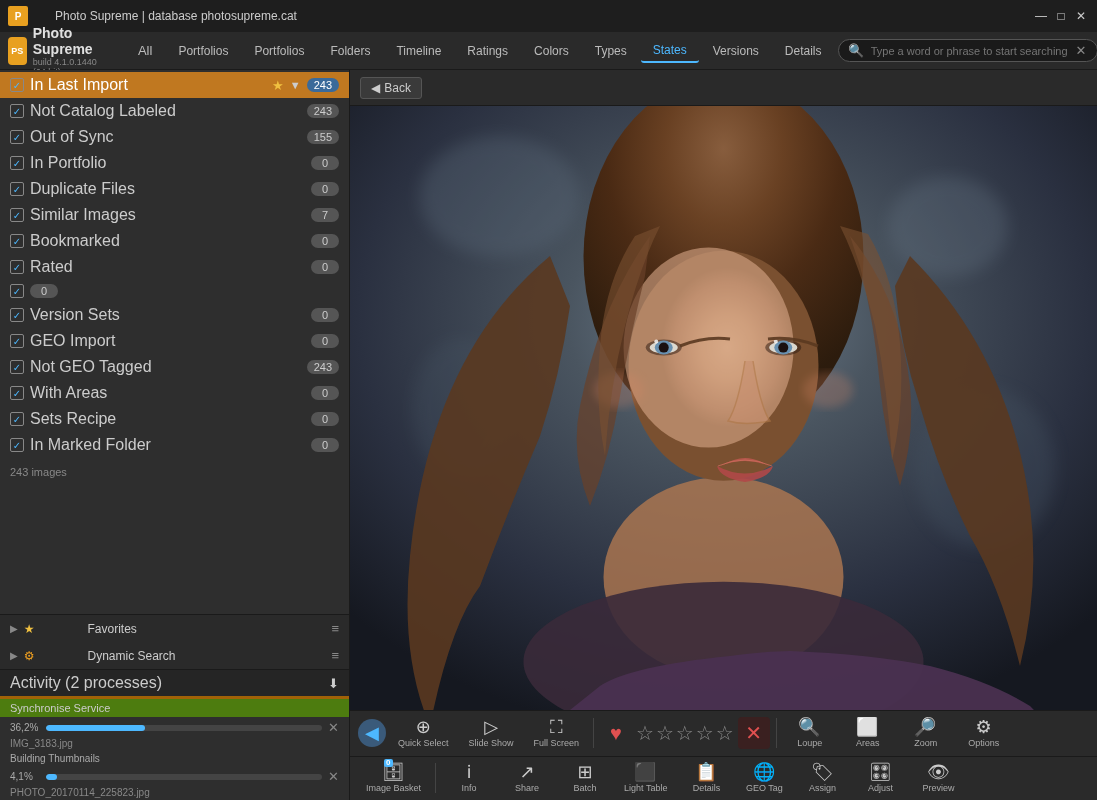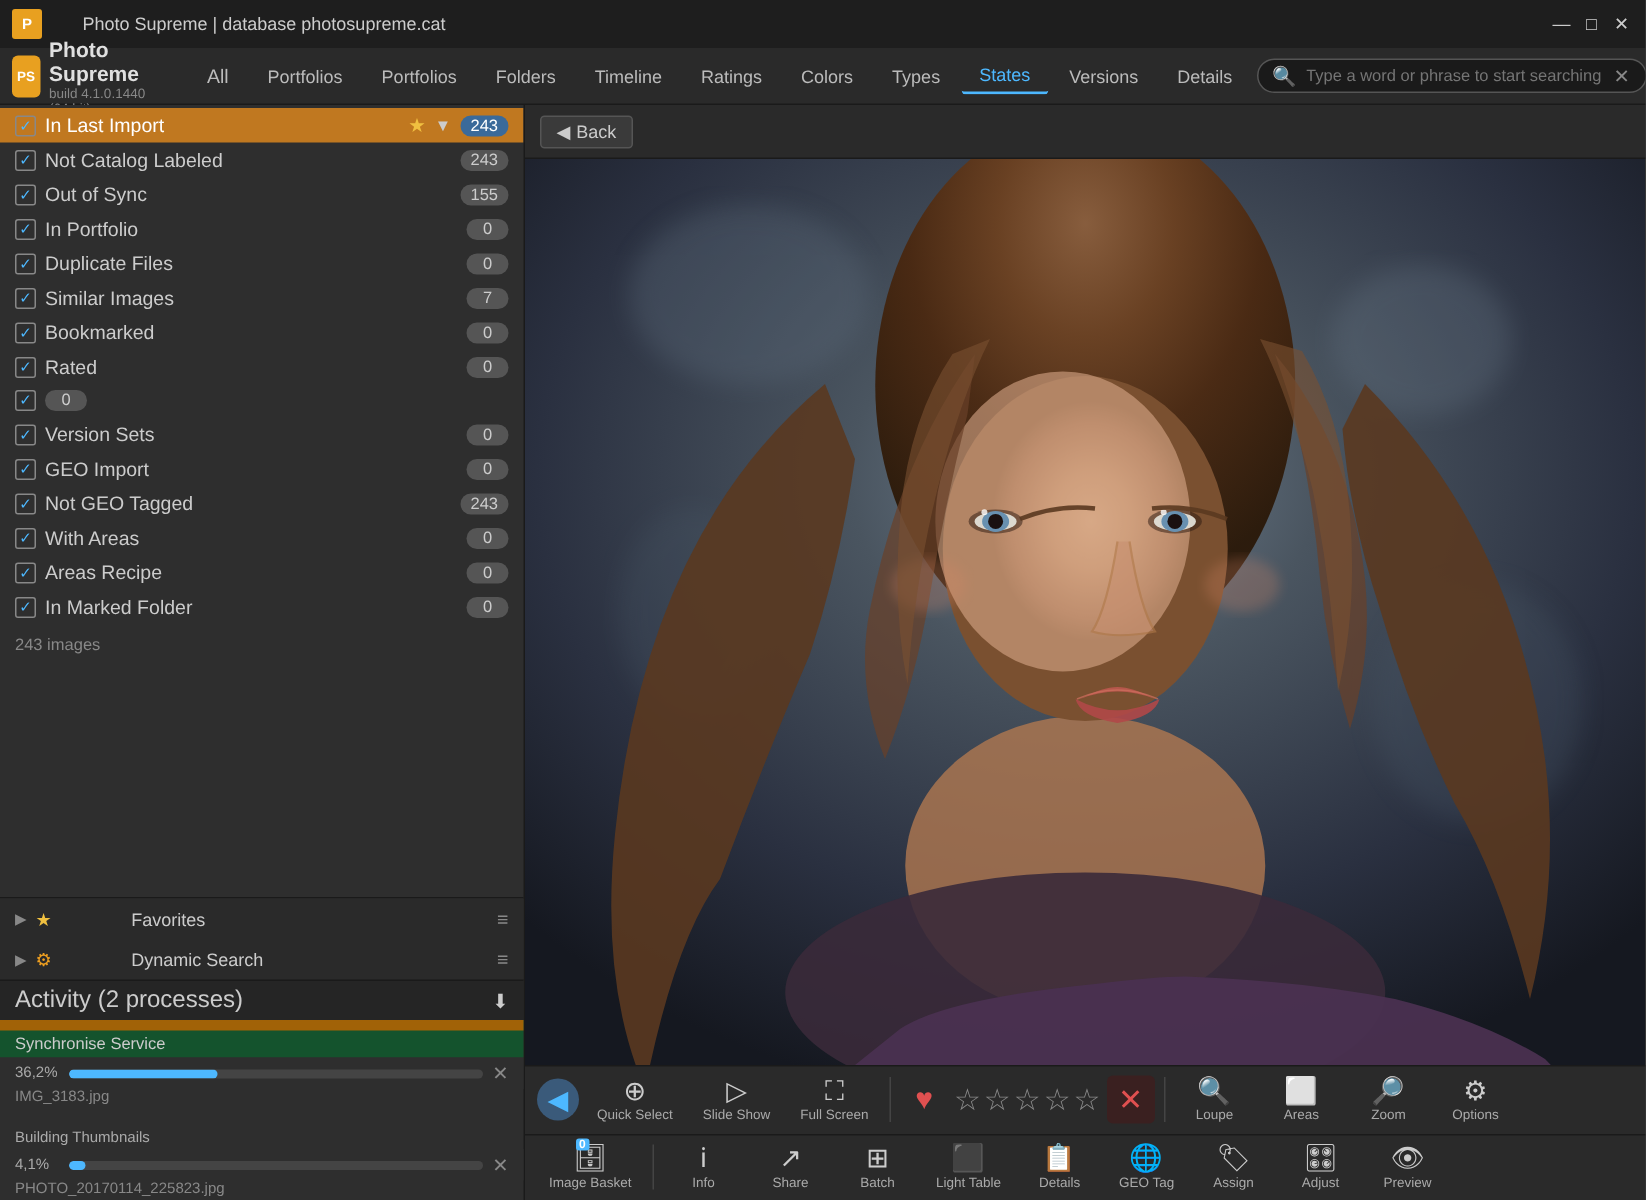--- a/index.html
+++ b/index.html
@@ -147,21 +147,21 @@
       width: 14px; height: 14px;
       border: 1px solid #888;
       border-radius: 2px;
       flex-shrink: 0;
       display: flex; align-items: center; justify-content: center;
       font-size: 10px; color: #4db8ff;
     }
     .sidebar-list-item .item-label {
       flex: 1;
       color: #ccc;
-      font-size: 13px;
+      font-size: 16px;
     }
     .sidebar-list-item.active .item-label { color: #fff; }
     .sidebar-list-item .item-count {
       background: #555;
       color: #ccc;
       border-radius: 8px;
       padding: 1px 7px;
       font-size: 11px;
       min-width: 28px;
       text-align: center;
@@ -209,26 +209,26 @@
       padding: 4px 10px;
       display: flex;
       align-items: center;
       justify-content: space-between;
       border-top: 1px solid #1a1a1a;
     }
     .activity-label { color: #ccc; font-size: 16px; }
     .activity-arrow { color: #ccc; font-size: 13px; cursor: pointer; }
 
     .sync-bar {
-      background: #14532d;
+      background: #4d7c0f;
       padding: 3px 10px;
       display: flex;
       align-items: flex-start;
       justify-content: space-between;
-      border-top: 7px solid #a16207;
+      border-top: 3px solid #a16207;
     }
     .sync-label { color: #ccc; font-size: 11px; }
 
     .progress-row {
       padding: 3px 10px;
       display: flex;
       align-items: center;
       gap: 6px;
       background: #2e2e2e;
     }
@@ -248,21 +248,20 @@
     .progress-close { color: #888; cursor: pointer; font-size: 13px; }
     .progress-filename {
       padding: 0 10px 2px;
       color: #888;
       font-size: 10px;
     }
     .progress-label {
       padding: 2px 10px;
       color: #aaa;
       font-size: 10px;
-      margin-top: 12px;
     }
 
     
     #right-content {
       flex: 1;
       display: flex;
       flex-direction: column;
       background: #383838;
     }
 
@@ -518,21 +517,21 @@
       </div>
 
       <div class="sidebar-list-item">
         <div class="checkbox-icon">✓</div>
         <span class="item-label">With Areas</span>
         <span class="item-count">0</span>
       </div>
 
       <div class="sidebar-list-item">
         <div class="checkbox-icon">✓</div>
-        <span class="item-label">Areas Recipe</span>
+        <span class="item-label">Sets Recipe</span>
         <span class="item-count">0</span>
       </div>
 
       <div class="sidebar-list-item">
         <div class="checkbox-icon">✓</div>
         <span class="item-label">In Marked Folder</span>
         <span class="item-count">0</span>
       </div>
 
       <div class="sidebar-images-count">243 images</div>

